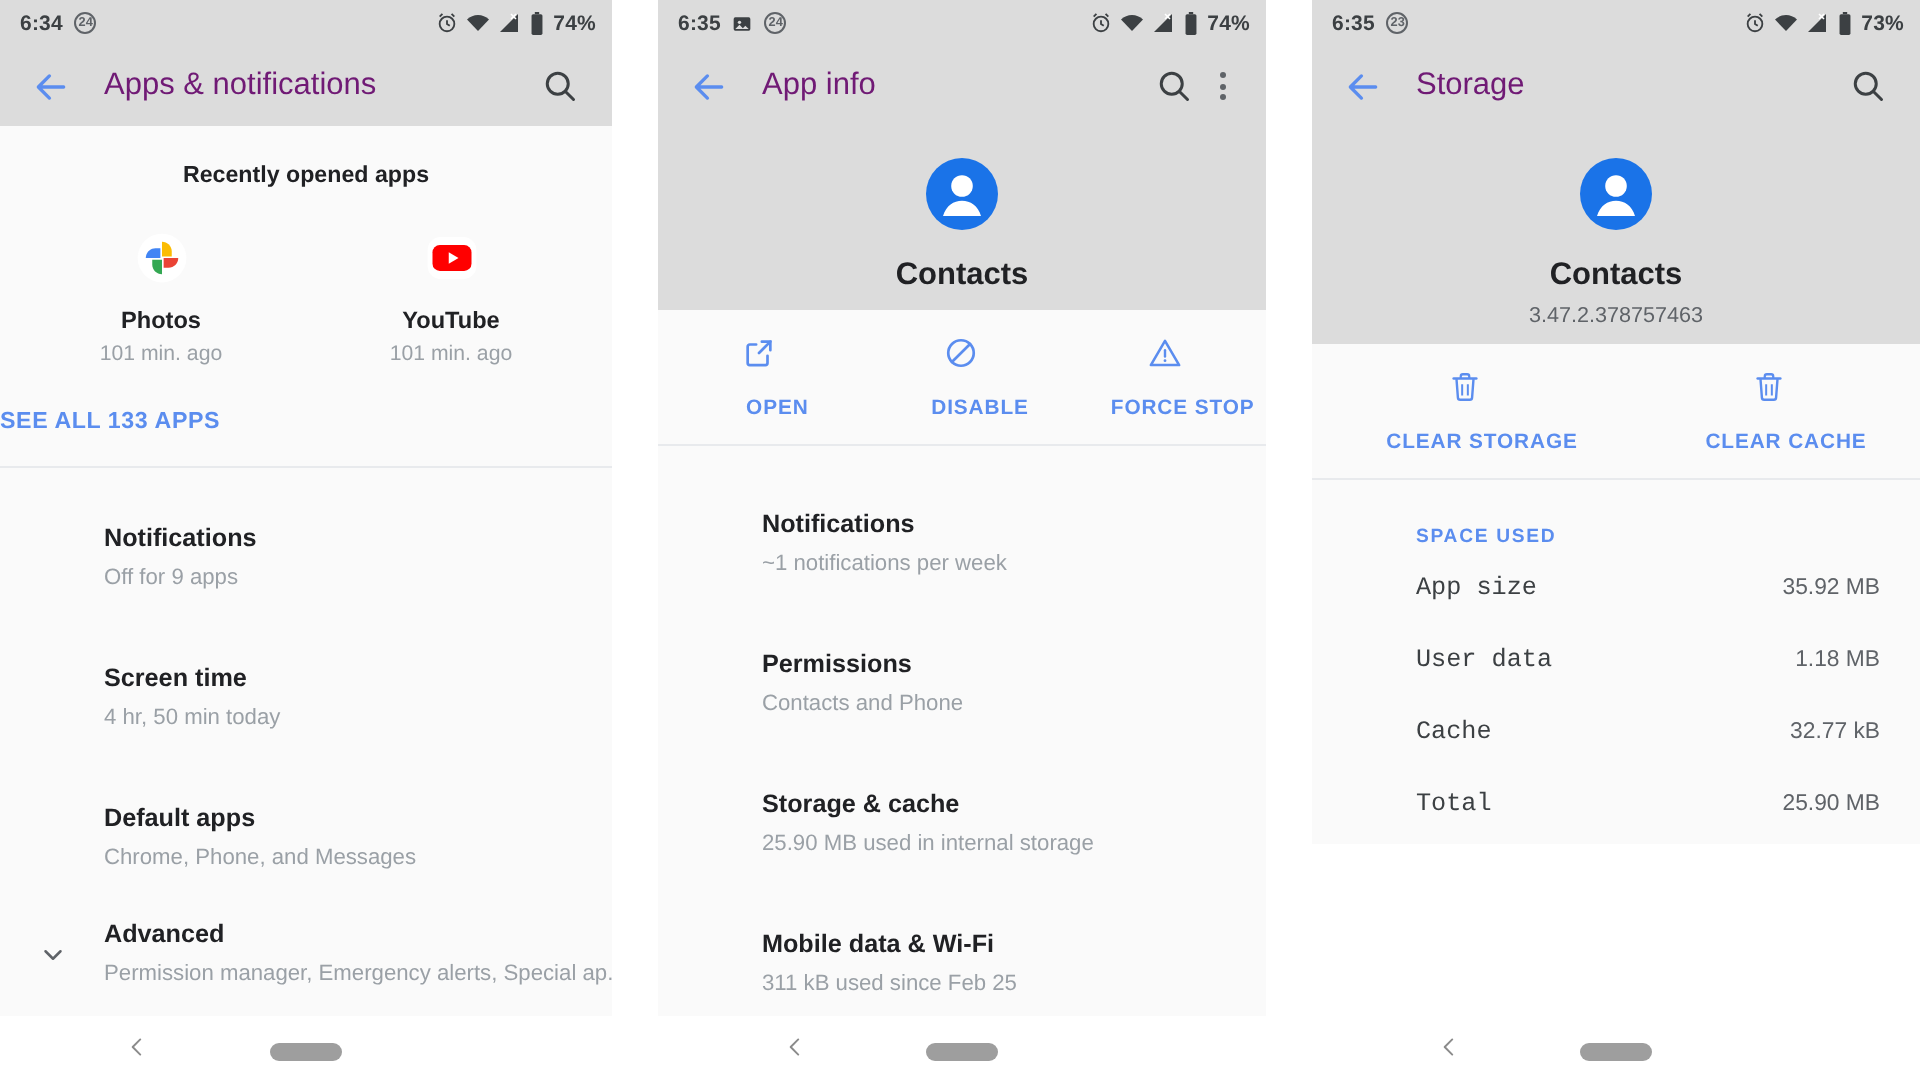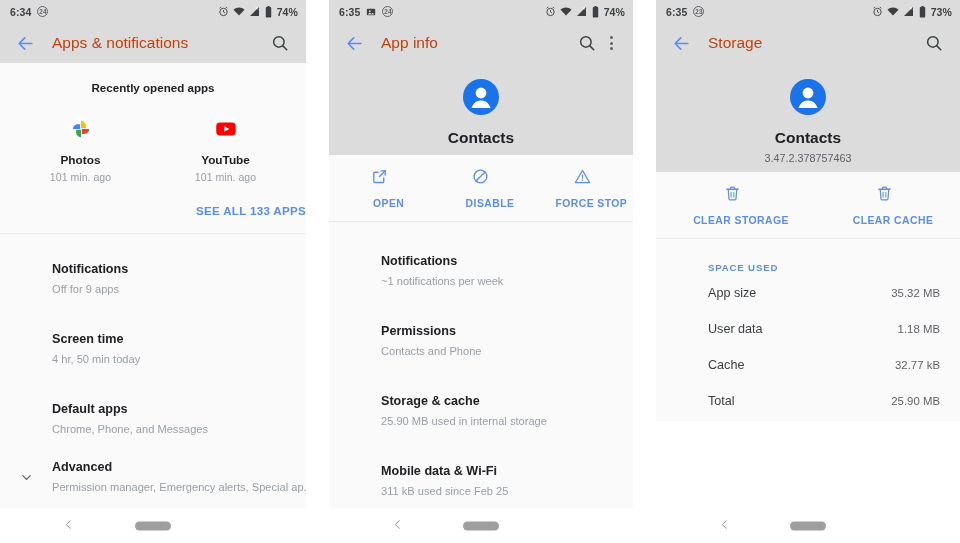--- a/index.html
+++ b/index.html
@@ -61,21 +61,21 @@
     height: 40px;
     background: #dcdcdc;
     display: flex;
     align-items: center;
     padding: 0 12px 0 12px;
     flex: 0 0 auto;
   }
   .ab-back { width: 26px; height: 26px; display: flex; align-items: center; justify-content: center; flex: 0 0 auto; }
   .ab-title {
     font-size: 15.5px;
-    color: #c2410c;
+    color: #701a75;
     margin-left: 14px;
     font-weight: 400;
     white-space: nowrap;
     overflow: hidden;
   }
   .ab-spacer { flex: 1 1 auto; }
   .ab-action { width: 28px; height: 28px; display: flex; align-items: center; justify-content: center; flex: 0 0 auto; }
   .ab-overflow { width: 20px; display:flex; flex-direction:column; align-items:center; justify-content:center; gap:2.5px; }
   .dot3 { width: 3px; height: 3px; border-radius: 50%; background: #5f6368; }
 
@@ -101,21 +101,21 @@
   }
   .app-cell { flex: 1 1 0; display: flex; flex-direction: column; align-items: center; }
   .app-icon-wrap {
     width: 30px; height: 30px;
     display: flex; align-items: center; justify-content: center;
     margin-bottom: 9px;
   }
   .app-name { font-size: 11.8px; font-weight: 700; color: #202124; white-space: nowrap; }
   .app-time { font-size: 10.6px; color: #9aa0a6; margin-top: 4px; white-space: nowrap; }
   .see-all {
-    text-align: right;
+    text-align: left;
     font-size: 11.6px;
     font-weight: 700;
     color: #5b8def;
     letter-spacing: .3px;
     padding: 21px 0 16px 0;
   }
   .list-card { background: #fafafa; padding: 4px 0 2px 0; }
   .row {
     display: flex;
     align-items: flex-start;
@@ -156,21 +156,21 @@
   .actionbar.two .action { flex: 1 1 0; }
 
   .section-head {
     font-size: 9.6px; font-weight: 700; color: #5b8def;
     letter-spacing: .85px; padding: 17px 0 2px 52px;
   }
   .kv-row {
     display: flex; align-items: center; justify-content: space-between;
     padding: 11px 20px 11px 52px;
   }
-  .kv-k { font-size: 12.6px; color: #3c4043; }
+  .kv-k { font-size: 12.6px; color: #3c4043; font-family: Liberation Mono, monospace; }
   .kv-v { font-size: 11.4px; color: #5f6368; }
 
   
   .navbar {
     height: 35px;
     background: #ffffff;
     display: flex; align-items: center;
     flex: 0 0 auto;
     position: relative;
   }
@@ -579,21 +579,21 @@
         <span class="lbl">CLEAR CACHE</span>
       </div>
     </div>
 
     <div class="content">
       <div class="list-card" style="padding-top:6px">
         <div class="section-head">SPACE USED</div>
 
         <div class="kv-row">
           <span class="kv-k">App size</span>
-          <span class="kv-v">35.32 MB</span>
+          <span class="kv-v">35.92 MB</span>
         </div>
 
         <div class="kv-row">
           <span class="kv-k">User data</span>
           <span class="kv-v">1.18 MB</span>
         </div>
 
         <div class="kv-row">
           <span class="kv-k">Cache</span>
           <span class="kv-v">32.77 kB</span>

